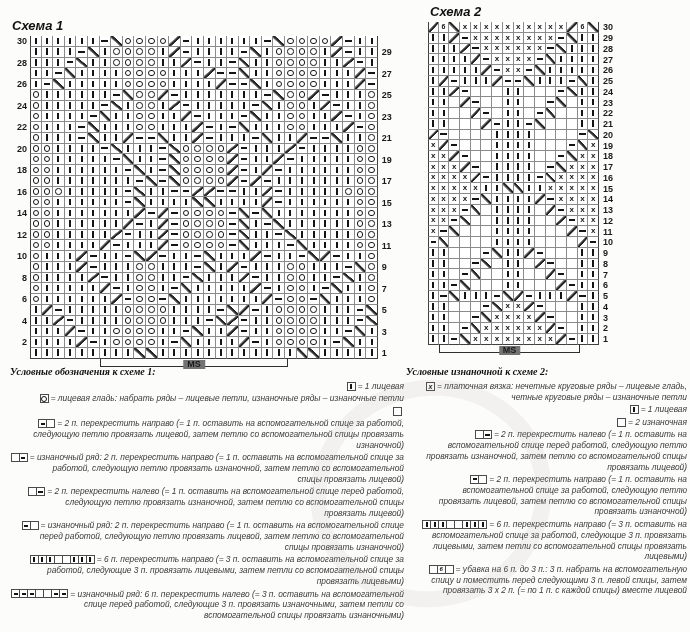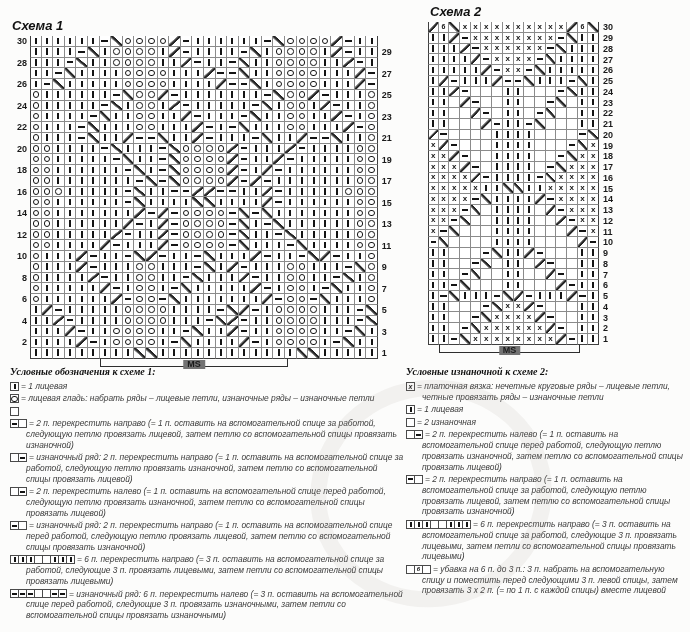--- a/index.html
+++ b/index.html
@@ -36,21 +36,21 @@
 
   .ms{position:absolute;height:7px;border-left:1.5px solid #2e2e2e;border-right:1.5px solid #2e2e2e;border-bottom:1.5px solid #2e2e2e;}
   .ms span{position:absolute;left:50%;top:1px;transform:translateX(-50%);background:#737373;padding:0 4px;
            font-size:9px;font-weight:bold;color:#1a1a1a;line-height:1;}
 
   .legend{position:absolute;top:366px;}
   #legend-1{left:10px;width:394px;}
   #legend-2{left:406px;width:281px;}
   .legend-title{font-size:10px;font-weight:bold;font-style:italic;color:#101010;margin:0 0 3px 0;font-family:Liberation Serif, serif;}
   .li{font-size:8.4px;font-style:italic;color:#3a3a3a;line-height:1.2;margin-bottom:1.5px;
-      padding-left:16px;text-indent:-16px;}
+      padding-left:16px;text-indent:-16px;text-align:right;}
   .sym{white-space:nowrap;margin-right:3px;display:inline-block;text-indent:0;vertical-align:middle;}
   .mcell{width:9px;height:9px;box-sizing:border-box;border:1px solid #4a4a4a;display:inline-flex;position:relative;
          background:#fff;margin-right:-1px;vertical-align:middle;align-items:center;justify-content:center;}
   .mcell.c-x{font-size:7px;}
   .mcell.c-6{font-size:6px;}
   .li .txt{vertical-align:middle;}
 
   .wm{position:absolute;left:310px;top:380px;width:210px;height:195px;border:16px solid rgba(160,150,135,0.10);
       border-radius:50%;transform:rotate(-12deg);pointer-events:none;}
 </style>
@@ -1678,21 +1678,21 @@
         <div class="li"><span class="sym"><div class="mcell c-l"></div><div class="mcell c-d"></div></span><span class="txt">= 2 п. перекрестить налево (= 1 п. оставить на вспомогательной спице перед работой, следующую петлю провязать изнаночной, затем петлю со вспомогательной спицы провязать лицевой)</span></div>
         <div class="li"><span class="sym"><div class="mcell c-d"></div><div class="mcell c-l"></div></span><span class="txt">= изнаночный ряд: 2 п. перекрестить направо (= 1 п. оставить на вспомогательной спице перед работой, следующую петлю провязать лицевой, затем петлю со вспомогательной спицы провязать изнаночной)</span></div>
         <div class="li"><span class="sym"><div class="mcell c-k"></div><div class="mcell c-k"></div><div class="mcell c-k"></div><div class="mcell c-r"></div><div class="mcell c-r"></div><div class="mcell c-k"></div><div class="mcell c-k"></div><div class="mcell c-k"></div></span><span class="txt">= 6 п. перекрестить направо (= 3 п. оставить на вспомогательной спице за работой, следующие 3 п. провязать лицевыми, затем петли со вспомогательной спицы провязать лицевыми)</span></div>
         <div class="li"><span class="sym"><div class="mcell c-d"></div><div class="mcell c-d"></div><div class="mcell c-d"></div><div class="mcell c-l"></div><div class="mcell c-l"></div><div class="mcell c-d"></div><div class="mcell c-d"></div></span><span class="txt">= изнаночный ряд: 6 п. перекрестить налево (= 3 п. оставить на вспомогательной спице перед работой, следующие 3 п. провязать изнаночными, затем петли со вспомогательной спицы провязать изнаночными)</span></div>
       </div>
   </section>
 
   <section class="legend" id="legend-2">
     <h3 class="legend-title">Условные изнаночной к схеме 2:</h3>
     <div id="legend-2-items">
-        <div class="li"><span class="sym"><div class="mcell c-x">x</div></span><span class="txt">= платочная вязка: нечетные круговые ряды – лицевые петли, четные провязать ряды – изнаночные петли</span></div>
+        <div class="li"><span class="sym"><div class="mcell c-x">x</div></span><span class="txt">= платочная вязка: нечетные круговые ряды – лицевые гладь, четные круговые ряды – изнаночные петли</span></div>
         <div class="li"><span class="sym"><div class="mcell c-k"></div></span><span class="txt">= 1 лицевая</span></div>
         <div class="li"><span class="sym"><div class="mcell c-e"></div></span><span class="txt">= 2 изнаночная</span></div>
         <div class="li"><span class="sym"><div class="mcell c-l"></div><div class="mcell c-d"></div></span><span class="txt">= 2 п. перекрестить налево (= 1 п. оставить на вспомогательной спице перед работой, следующую петлю провязать изнаночной, затем петлю со вспомогательной спицы провязать лицевой)</span></div>
         <div class="li"><span class="sym"><div class="mcell c-d"></div><div class="mcell c-r"></div></span><span class="txt">= 2 п. перекрестить направо (= 1 п. оставить на вспомогательной спице за работой, следующую петлю провязать лицевой, затем петлю со вспомогательной спицы провязать изнаночной)</span></div>
         <div class="li"><span class="sym"><div class="mcell c-k"></div><div class="mcell c-k"></div><div class="mcell c-k"></div><div class="mcell c-r"></div><div class="mcell c-r"></div><div class="mcell c-k"></div><div class="mcell c-k"></div><div class="mcell c-k"></div></span><span class="txt">= 6 п. перекрестить направо (= 3 п. оставить на вспомогательной спице за работой, следующие 3 п. провязать лицевыми, затем петли со вспомогательной спицы провязать лицевыми)</span></div>
         <div class="li"><span class="sym"><div class="mcell c-l"></div><div class="mcell c-6">6</div><div class="mcell c-r"></div></span><span class="txt">= убавка на 6 п. до 3 п.: 3 п. набрать на вспомогательную спицу и поместить перед следующими 3 п. левой спицы, затем провязать 3 х 2 п. (= по 1 п. с каждой спицы) вместе лицевой</span></div>
       </div>
   </section>
 
   <div class="wm"></div>

